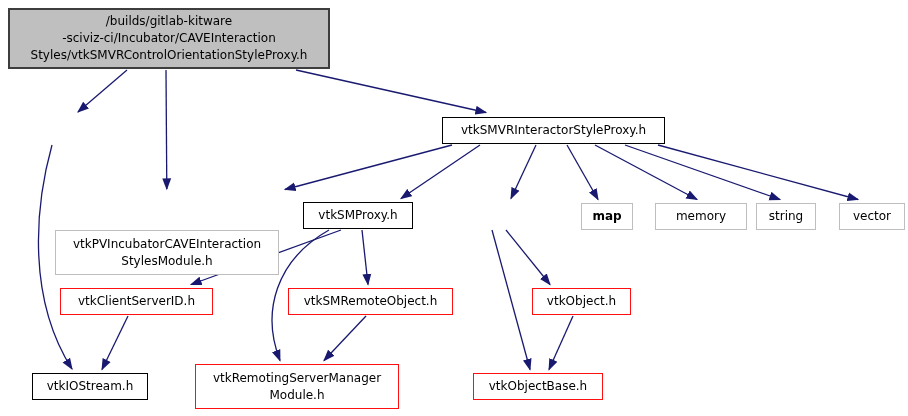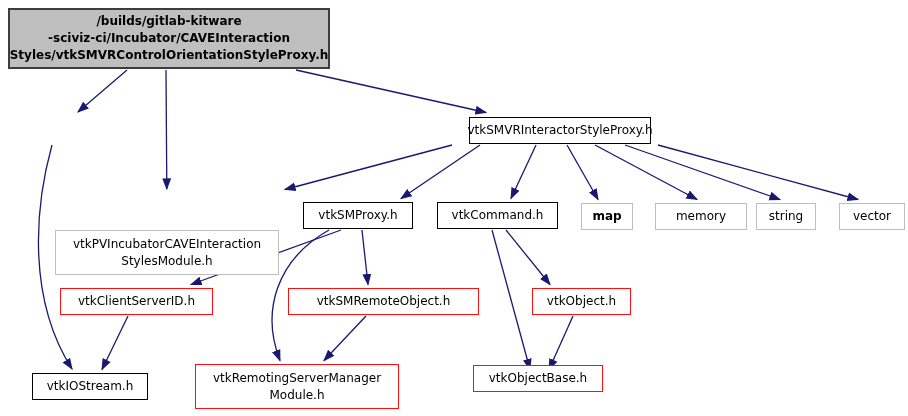--- a/index.html
+++ b/index.html
@@ -34,21 +34,20 @@
     line-height: 1.4;
     color: #000000;
     background: #ffffff;
     border: 1.5px solid #000000;
     white-space: pre-line;
     z-index: 2;
   }
   .node-main {
     background: #bfbfbf;
     border: 2px solid #3d3d3d;
-    font-weight: bold;
   }
   .node-external {
     border: 1.3px solid #bebebe;
   }
   .node-truncated {
     border: 1.5px solid #ff0f0f;
   }
   .edge {
     fill: none;
     stroke: #191970;
@@ -85,43 +84,42 @@
     <path class="edge" d="M506,230 L550,284.5" marker-end="url(#arrow)"></path>
     <path class="edge" d="M492,230 L530,369.5" marker-end="url(#arrow)"></path>
     <path class="edge" d="M573,316 L549,369.5" marker-end="url(#arrow)"></path>
   </svg>
 
   <div class="node node-main" style="left:8px; top:8px; width:322px; height:61px;">/builds/gitlab-kitware
 -sciviz-ci/Incubator/CAVEInteraction
 Styles/vtkSMVRControlOrientationStyleProxy.h</div>
 
 
-  <div class="node" style="left:442px; top:117px; width:182px; height:27px;margin-left:27px;">vtkSMVRInteractorStyleProxy.h</div>
+  <div class="node" style="left:442px; top:117px; width:223px; height:27px;">vtkSMVRInteractorStyleProxy.h</div>
 
   <div class="node node-external" style="left:55px; top:193px; width:224px; height:45px;margin-top:37px;">vtkPVIncubatorCAVEInteraction
 StylesModule.h</div>
 
   <div class="node" style="left:303px; top:202px; width:110px; height:27px;">vtkSMProxy.h</div>
 
-  <div class="node" style="left:437px; top:202px; width:121px; height:27px;">vtkCommand.h</div>
 
   <div class="node node-external" style="left:581px; top:203px; width:52px; height:27px;font-weight:bold;">map</div>
 
   <div class="node node-external" style="left:655px; top:203px; width:92px; height:27px;">memory</div>
 
   <div class="node node-external" style="left:756px; top:203px; width:60px; height:27px;">string</div>
 
   <div class="node node-external" style="left:839px; top:203px; width:66px; height:27px;">vector</div>
 
   <div class="node node-truncated" style="left:60px; top:288px; width:153px; height:27px;">vtkClientServerID.h</div>
 
-  <div class="node node-truncated" style="left:288px; top:288px; width:191px; height:27px;">vtkSMRemoteObject.h</div>
+  <div class="node node-truncated" style="left:288px; top:288px; width:165px; height:27px;">vtkSMRemoteObject.h</div>
 
   <div class="node node-truncated" style="left:532px; top:288px; width:99px; height:27px;text-align:right;">vtkObject.h</div>
 
   <div class="node" style="left:32px; top:373px; width:116px; height:27px;">vtkIOStream.h</div>
 
   <div class="node node-truncated" style="left:195px; top:364px; width:204px; height:45px;">vtkRemotingServerManager
 Module.h</div>
 
-  <div class="node node-truncated" style="left:473px; top:365px; width:130px; height:27px;">vtkObjectBase.h</div>
+  <div class="node node-truncated" style="left:473px; top:373px; width:130px; height:27px;">vtkObjectBase.h</div>
 
 </div>
 
 </body></html>

